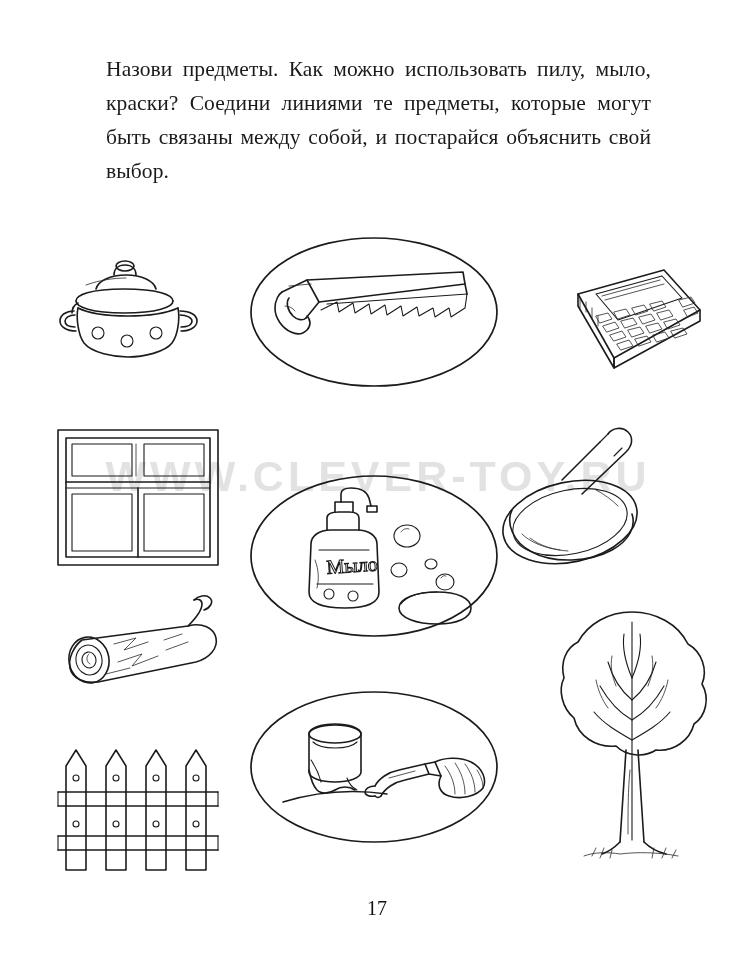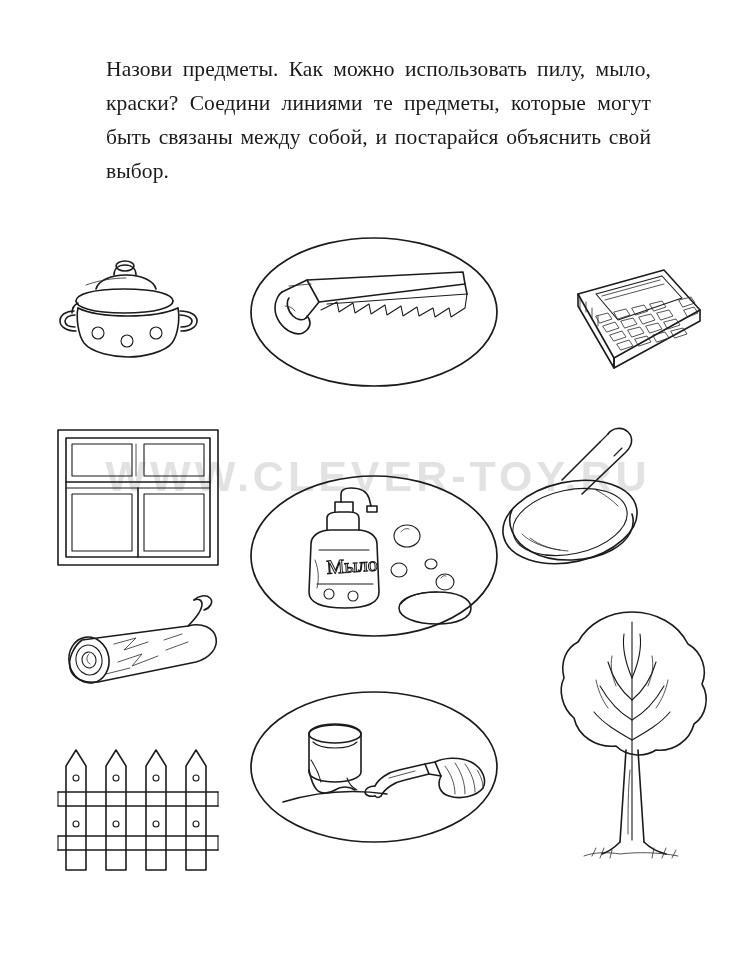--- a/index.html
+++ b/index.html
@@ -293,14 +293,15 @@
       <circle class="ln-thin" cx="66" cy="88" r="3"></circle>
       <circle class="ln-thin" cx="106" cy="88" r="3"></circle>
       <circle class="ln-thin" cx="146" cy="88" r="3"></circle>
       <circle class="ln-thin" cx="26" cy="42" r="3"></circle>
       <circle class="ln-thin" cx="66" cy="42" r="3"></circle>
       <circle class="ln-thin" cx="106" cy="42" r="3"></circle>
       <circle class="ln-thin" cx="146" cy="42" r="3"></circle>
     </svg>
   </div>
 
+  <div class="page-number">17</div>
 
 </div>
 
 </body></html>

